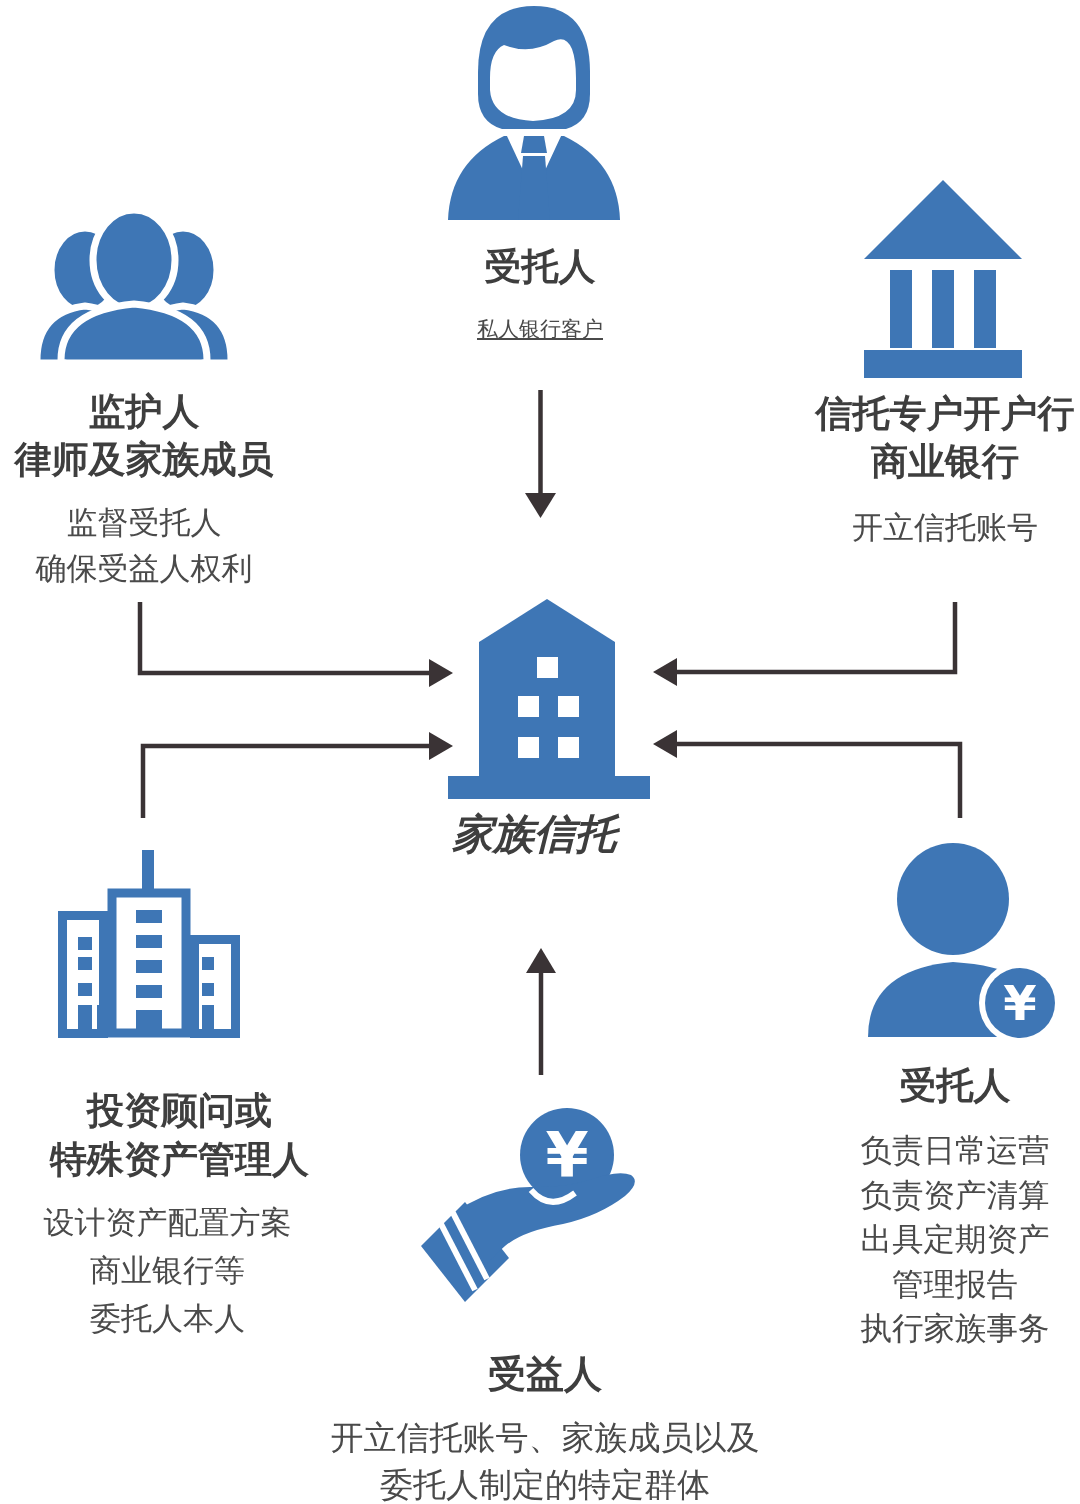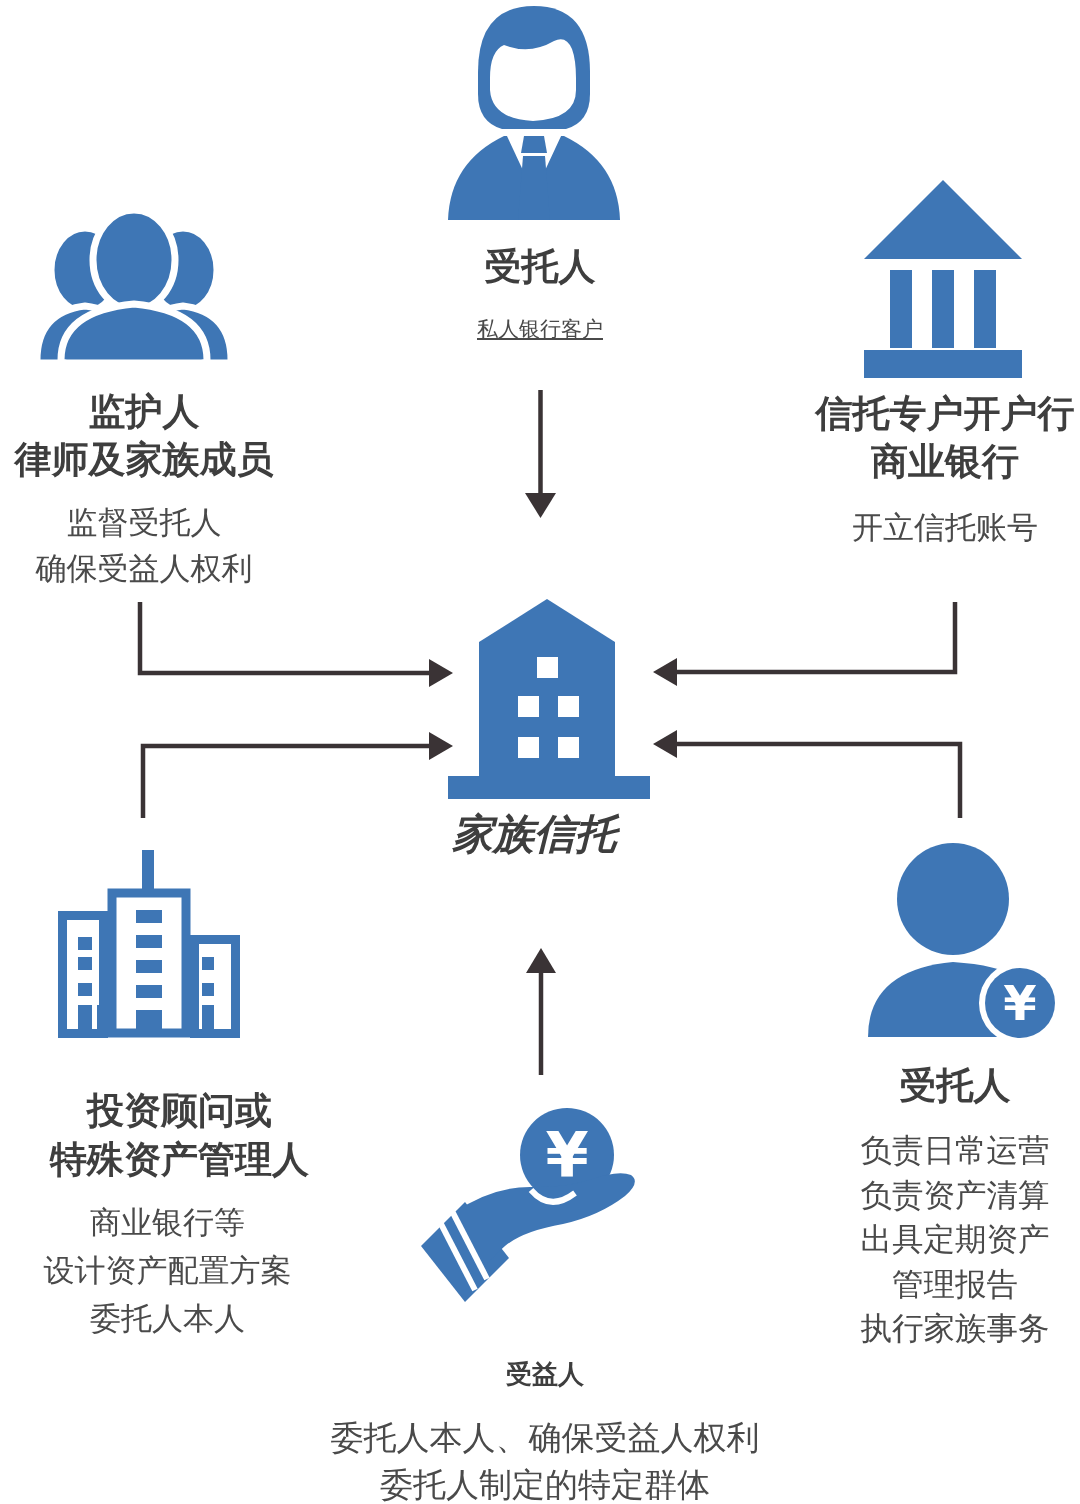--- a/index.html
+++ b/index.html
@@ -134,37 +134,37 @@
       <rect x="149" y="114" width="12" height="13"></rect>
       <rect x="149" y="140" width="12" height="13"></rect>
       <rect x="149" y="162" width="12" height="28"></rect>
     </g>
   </svg>
   <div class="abs txt title" style="left:22px;top:1086px;width:315px;">
     <div style="line-height:49px;">投资顾问或</div>
     <div style="line-height:49px;">特殊资产管理人</div>
   </div>
   <div class="abs txt desc" style="left:10px;top:1199px;width:315px;line-height:48px;">
+    <div>设计资产配置方案</div>
     <div>商业银行等</div>
-    <div>设计资产配置方案</div>
     <div>委托人本人</div>
   </div>
 
   <svg class="abs icon" style="left:403px;top:1098px;" width="240" height="212" viewBox="0 0 240 212">
     <circle class="b" cx="164" cy="57" r="47"></circle>
     <text class="coin-yen" x="164" y="79" font-size="62" text-anchor="middle">¥</text>
     <path class="b" d="M18,148 L62,104 L106,160 L62,204 Z"></path>
     <path class="b" d="M52,114 Q90,88 130,89 Q160,90 186,82 Q215,72 228,77 Q238,84 222,98 Q196,118 160,126 Q120,133 102,148 Q88,160 74,178 L38,140 Z"></path>
     <path class="ws" stroke-width="6" d="M36,122 L72,192"></path>
     <path class="ws" stroke-width="6" d="M48,111 L84,181"></path>
     <path class="ws" stroke-width="6" d="M128,92 Q147,114 172,95"></path>
   </svg>
-  <div class="abs txt title" style="left:395px;top:1350px;width:300px;font-size:26px;">受益人</div>
+  <div class="abs txt title" style="left:395px;top:1350px;width:300px;font-size:38px;">受益人</div>
   <div class="abs txt desc" style="left:310px;top:1414px;width:470px;font-size:33px;line-height:47px;">
-    <div>委托人本人、确保受益人权利</div>
+    <div>开立信托账号、家族成员以及</div>
     <div>委托人制定的特定群体</div>
   </div>
 
   <svg class="abs icon" style="left:862px;top:840px;" width="200" height="205" viewBox="0 0 200 205">
     <circle class="b" cx="91" cy="59" r="56"></circle>
     <path class="b" d="M6,197 Q6,130 91,122 Q150,126 166,146 Q173,156 174,170 L174,197 Z"></path>
     <circle class="w" cx="158" cy="163" r="41"></circle>
     <circle class="b" cx="158" cy="163" r="35"></circle>
     <text class="coin-yen" x="158" y="180" font-size="48" text-anchor="middle">¥</text>
   </svg>

